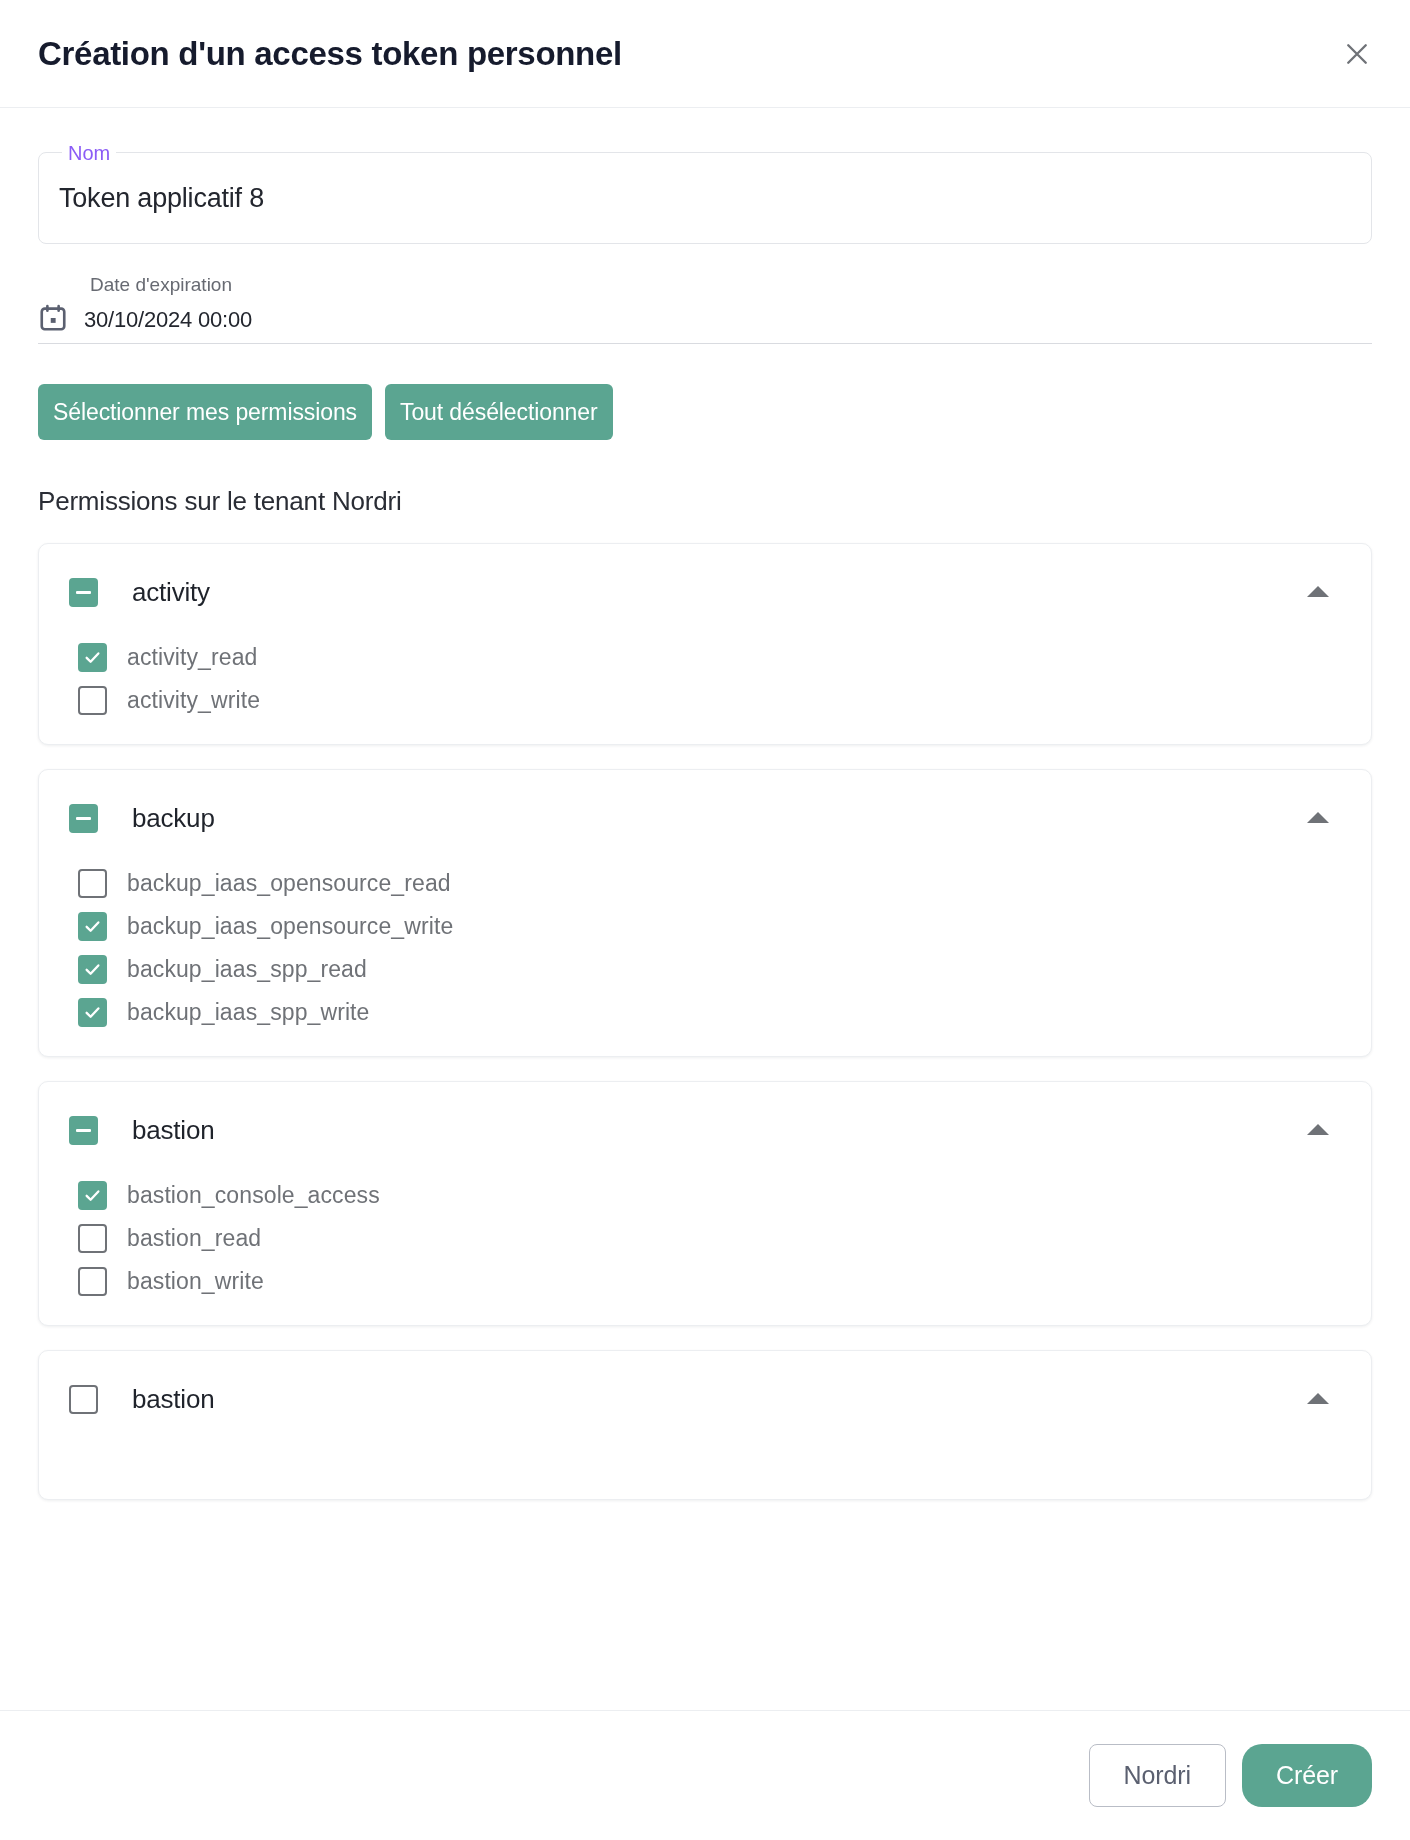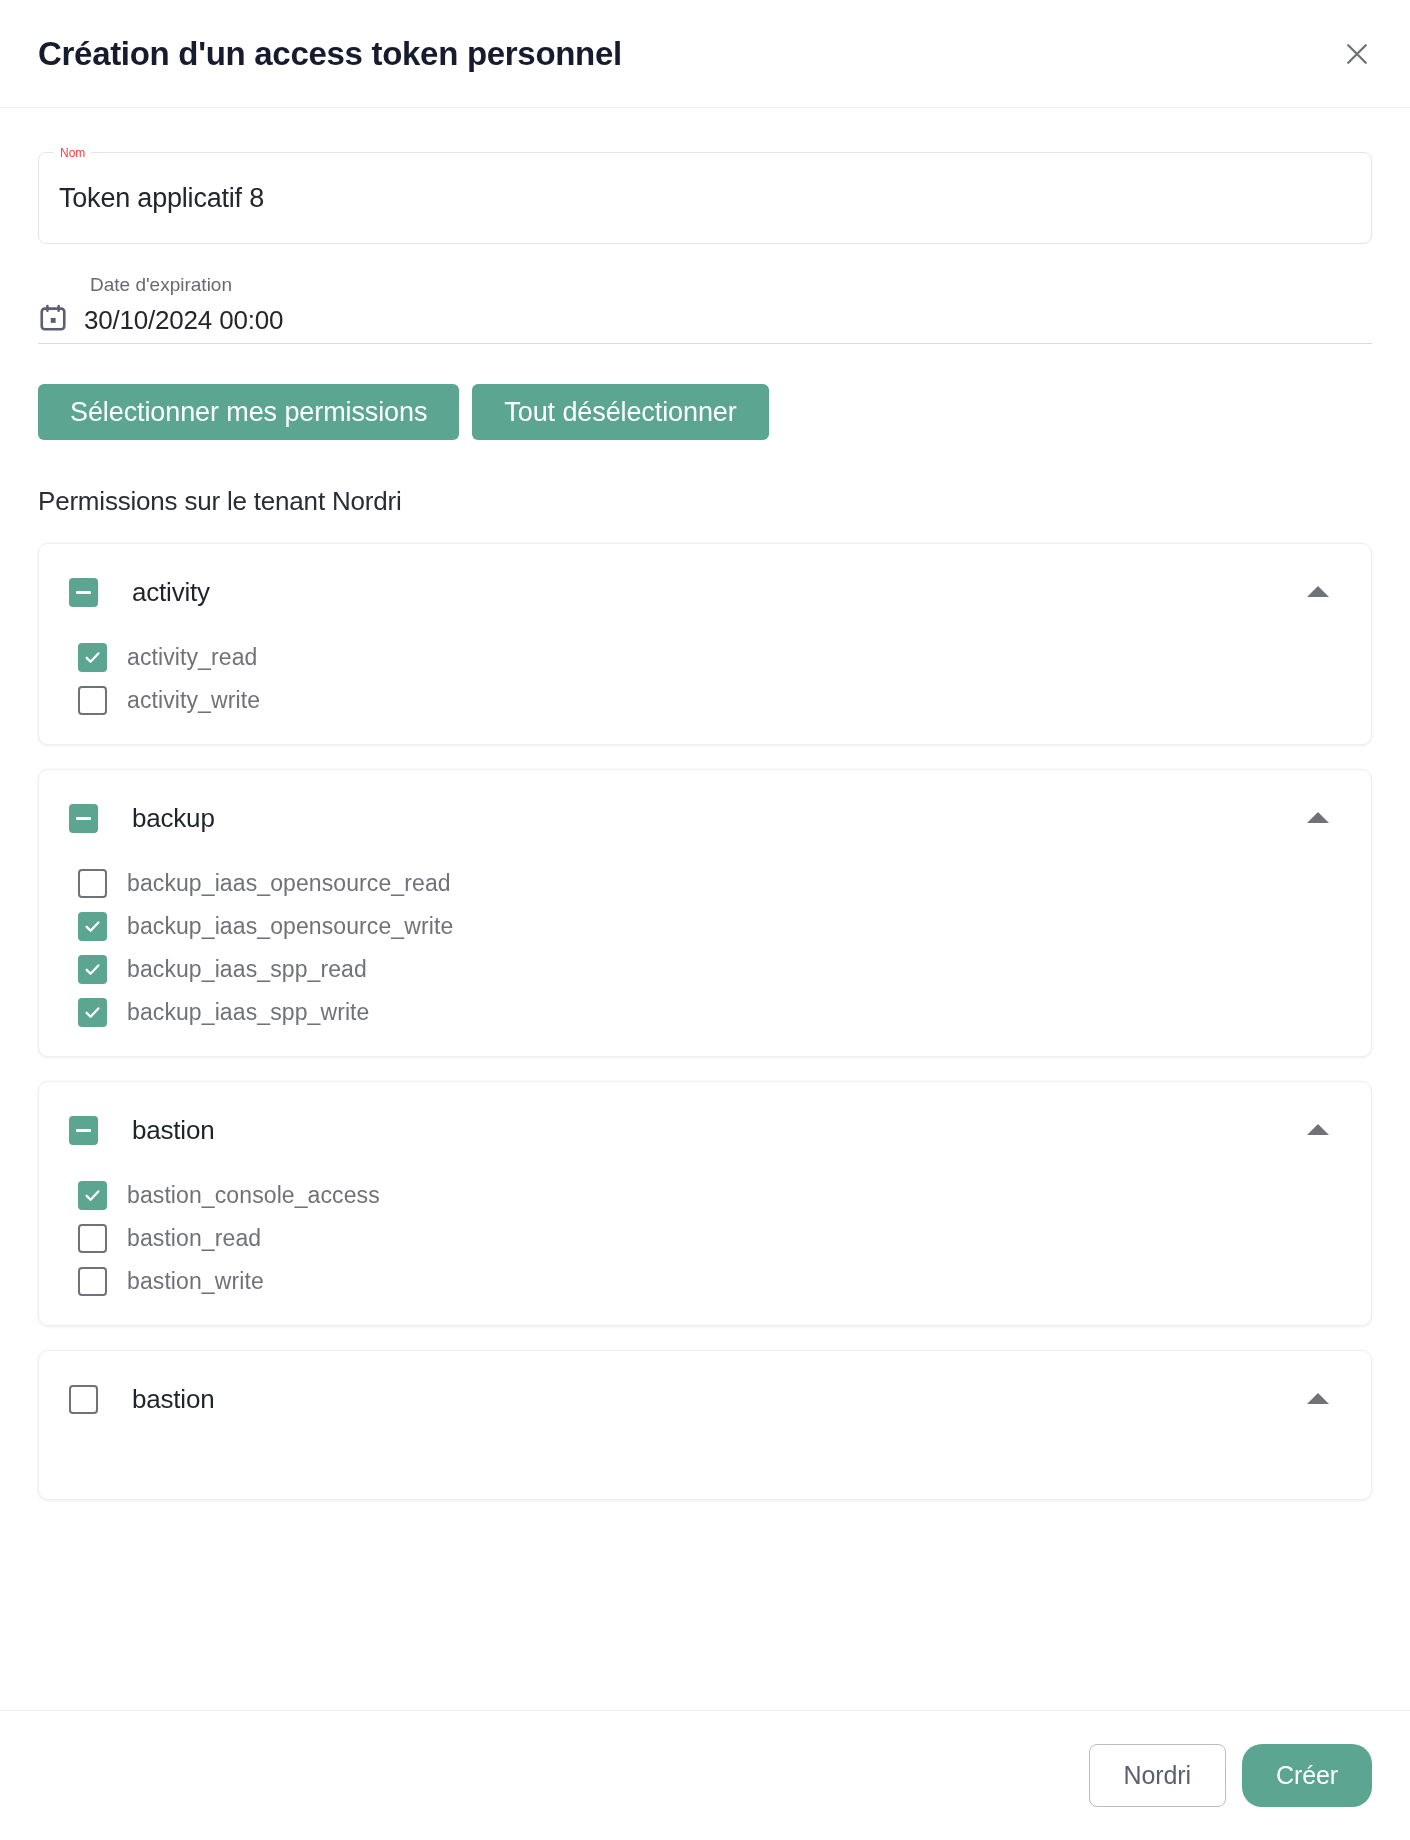--- a/index.html
+++ b/index.html
@@ -74,25 +74,25 @@
     border: 1px solid #e3e5e9;
     border-radius: 8px;
     box-sizing: border-box;
     display: flex;
     align-items: center;
     padding: 0 20px;
   }
   .field-legend {
     position: absolute;
     top: -11px;
-    left: 15px;
+    left: 23px;
     background: #ffffff;
     padding: 0 6px;
-    font-size: 12px;
-    color: #ef4444;
+    font-size: 20px;
+    color: #8b5cf6;
     line-height: 22px;
   }
   .field-value {
     font-size: 27px;
     color: #23262e;
     letter-spacing: -0.2px;
   }
 
   
   .date-field {
@@ -113,42 +113,42 @@
     font-size: 19px;
     color: #676a72;
   }
   .cal-icon {
     width: 30px;
     height: 30px;
     margin-bottom: 8px;
     flex: 0 0 auto;
   }
   .date-value {
-    font-size: 26px;
+    font-size: 22px;
     color: #23262e;
     line-height: 34px;
     padding-bottom: 4px;
     letter-spacing: -0.2px;
   }
 
   
   .perm-actions {
     margin-top: 40px;
     display: flex;
     gap: 13px;
   }
   .btn-green {
     background: #5ba591;
     color: #ffffff;
     border: none;
     border-radius: 6px;
     font-family: "Liberation Sans", sans-serif;
-    font-size: 27px;
+    font-size: 23px;
     height: 56px;
-    padding: 0 32px;
+    padding: 0 15px;
     cursor: pointer;
     letter-spacing: -0.1px;
   }
 
   .section-title {
     margin-top: 46px;
     font-size: 26px;
     color: #2a2d35;
     letter-spacing: -0.2px;
   }

